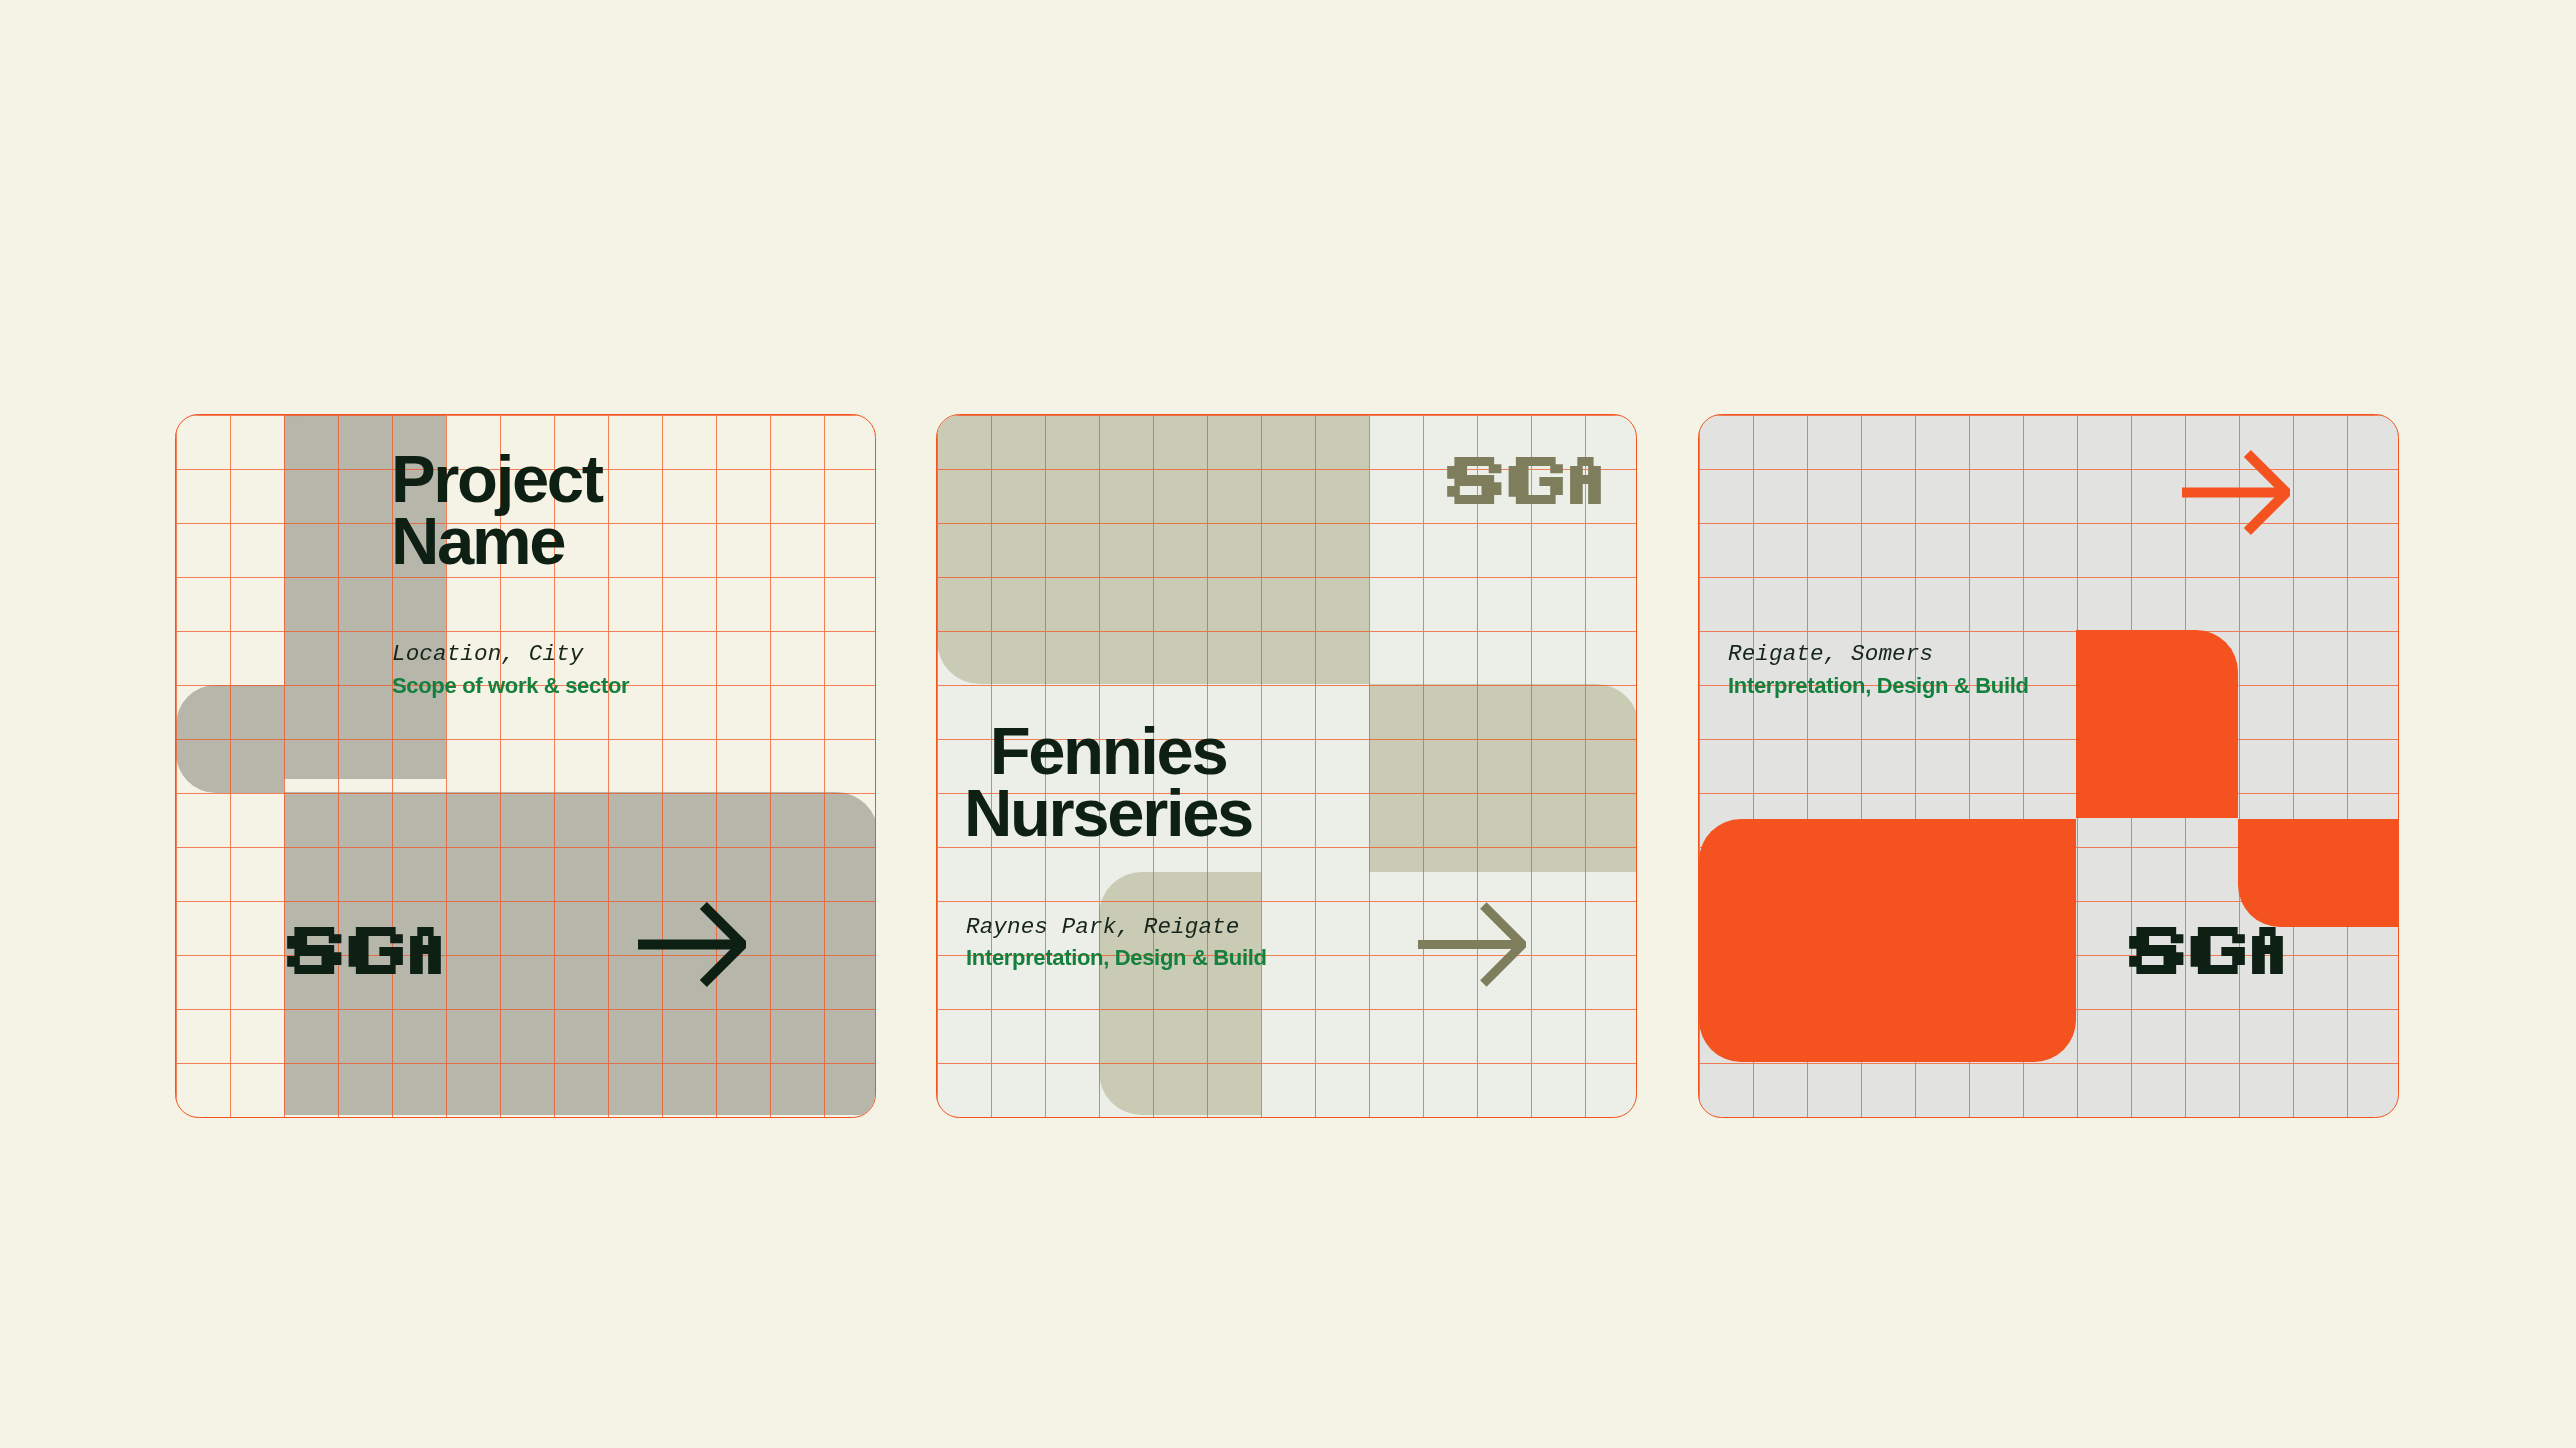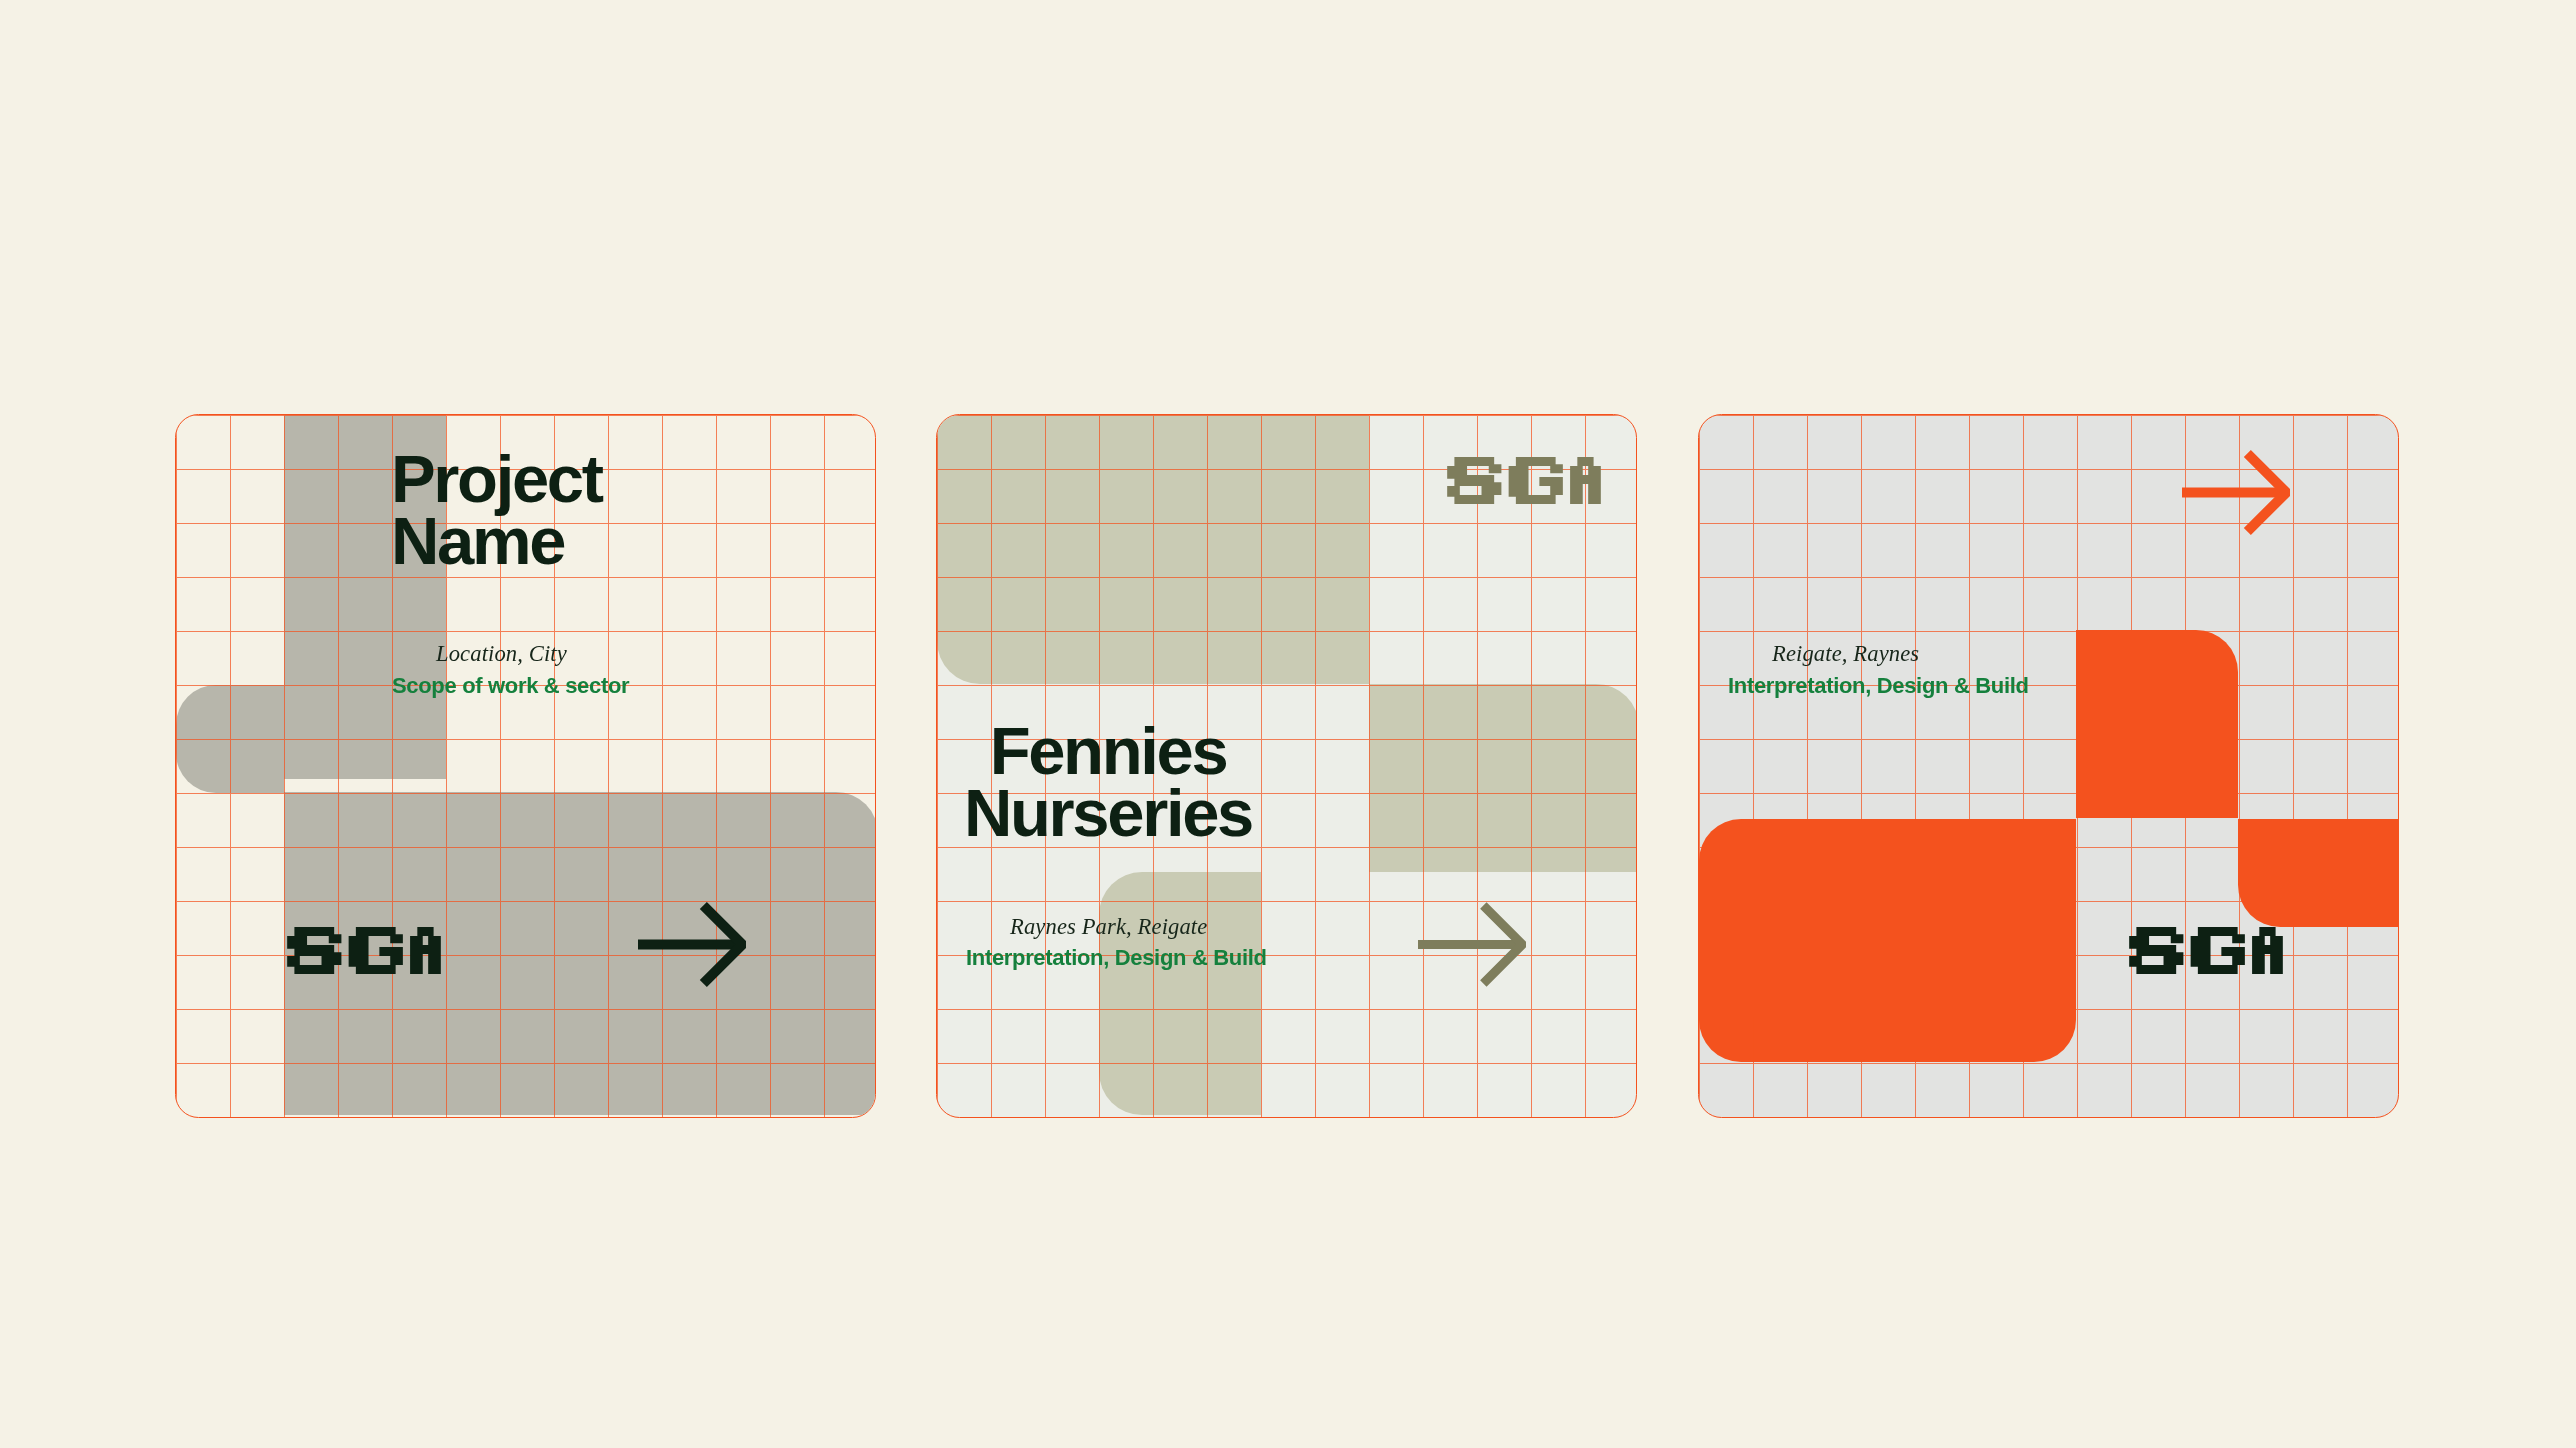--- a/index.html
+++ b/index.html
@@ -45,26 +45,25 @@
     position:absolute;
     font-weight:700;
     line-height:.93;
     letter-spacing:-0.035em;
     color:#0d2013;
     white-space:pre-line;
     margin:0;
   }
   .sub-serif{
     position:absolute;
-    font-family:Liberation Serif, serif;
+    font-family:Liberation Mono, monospace;
     font-style:italic;
     font-size:22.6px;
     color:#17261a;
     letter-spacing:0.005em;
-    padding-left:44px;
   }
   .sub-sans{
     position:absolute;
     font-weight:700;
     font-size:22px;
     letter-spacing:-0.015em;
     color:#15803d;
   }
 
   
@@ -153,21 +152,21 @@
   </div>
 
   <div class="card" id="card-3">
     <div class="blocks">
       <div class="blk" style="left:377px;top:215px;width:162px;height:188px;background:#f4521e;border-top-right-radius:42px;"></div>
       <div class="blk" style="left:0;top:404px;width:377px;height:243px;background:#f4521e;border-radius:42px 0 42px 42px;"></div>
       <div class="blk" style="left:539px;top:404px;width:162px;height:108px;background:#f4521e;border-bottom-left-radius:42px;"></div>
     </div>
     <div class="grid"></div>
     <div class="content">
-      <div class="sub-serif" style="left:29px;top:226px;">Reigate, Raynes</div>
+      <div class="sub-serif" style="left:29px;top:226px;">Reigate, Somers</div>
       <div class="sub-sans" style="left:29px;top:258px;">Interpretation, Design &amp; Build</div>
 
       <span class="logo" style="left:430px;top:512px;">
         <svg width="154" height="47" viewBox="0 0 170 52" aria-hidden="true">
           <g fill="#0d2013">
             <path d="M8 0 H52 V8 H60 V18 H46 V10 H22 V20 H52 V28 H60 V42 H52 V52 H8 V44 H0 V32 H14 V42 H38 V32 H8 V24 H0 V10 H8 Z"></path>
             <path d="M68 10 H76 V0 H120 V8 H128 V18 H114 V10 H90 V42 H114 V32 H102 V22 H128 V42 H120 V52 H76 V44 H68 Z"></path>
             <path d="M136 10 H144 V0 H162 V10 H170 V52 H156 V30 H150 V52 H136 Z M150 10 V20 H156 V10 Z"></path>
           </g>
         </svg>

